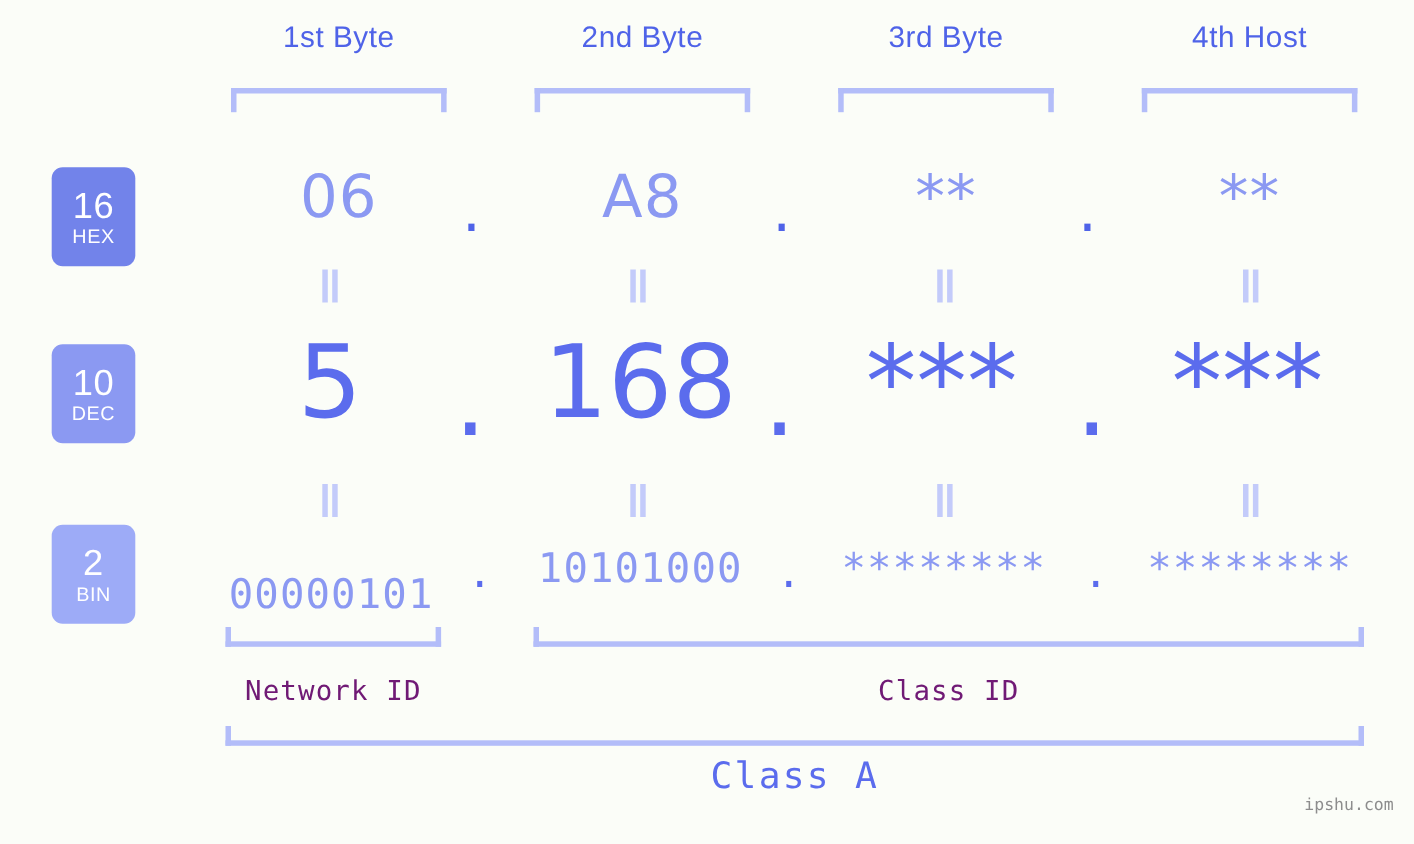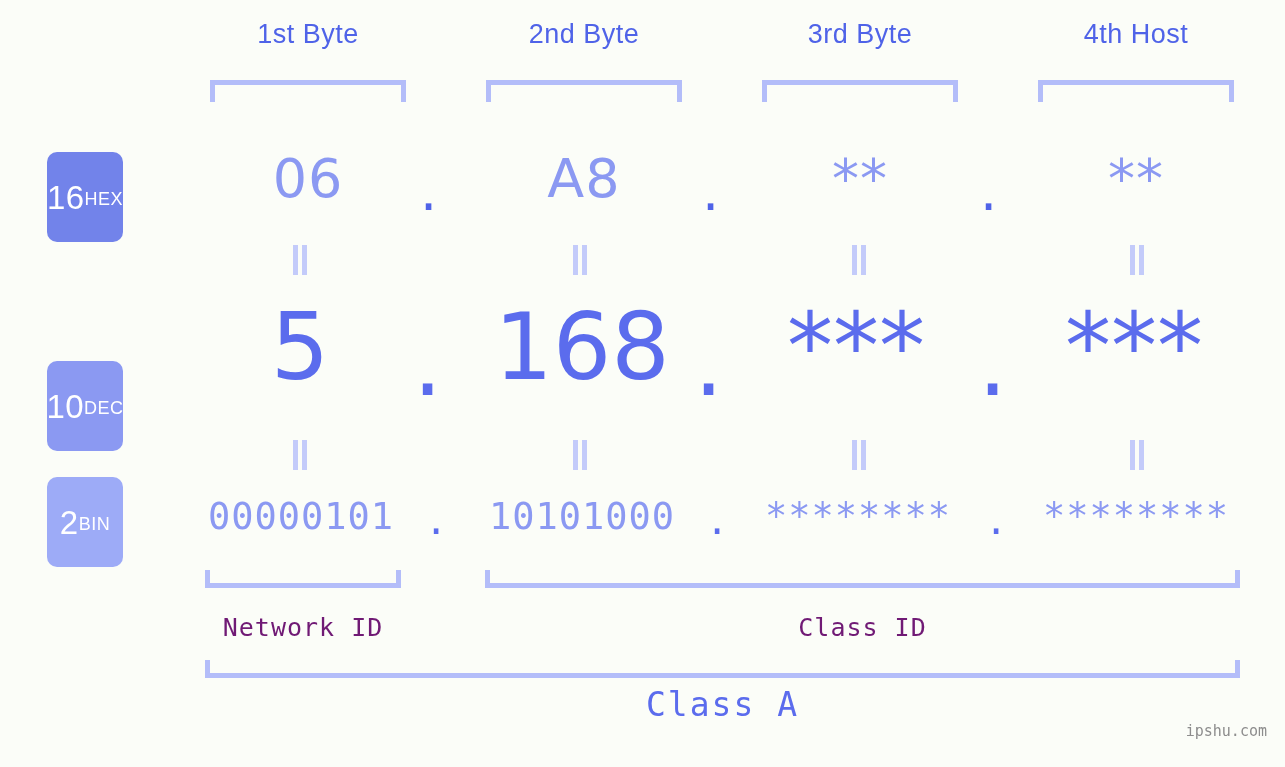--- a/index.html
+++ b/index.html
@@ -52,39 +52,39 @@
   
   .badge {
     position: absolute;
     left: 47px;
     width: 76px;
     border-radius: 10px;
     color: #ffffff;
     text-align: center;
     box-sizing: border-box;
     display: flex;
-    flex-direction: row;
+    flex-direction: column;
     align-items: center;
     justify-content: center;
     line-height: 1;
     user-select: none;
   }
   .badge .badge-num {
     font-size: 33px;
     font-weight: 400;
     letter-spacing: 0.5px;
   }
   .badge .badge-name {
     font-size: 18px;
     font-weight: 400;
     margin-top: 3px;
     letter-spacing: 0.5px;
   }
   #badge-hex { top: 152px; height: 90px; background: #7283ea; }
-  #badge-dec { top: 313px; height: 90px; background: #8b99f2; margin-top: 48px; }
+  #badge-dec { top: 313px; height: 90px; background: #8b99f2; }
   #badge-bin { top: 477px; height: 90px; background: #9dabf7; }
 
   
   .cell {
     position: absolute;
     text-align: center;
     white-space: nowrap;
     line-height: 1;
   }
 
@@ -281,21 +281,21 @@
   <div class="eq" style="left:852px; top:440px;">
       <i></i>
       <i></i>
     </div>
   <div class="eq" style="left:1130px; top:440px;">
       <i></i>
       <i></i>
     </div>
 
   <div class="row-bin">
-    <div class="cell" style="left:203px; width:196px;">00000101</div>
+    <div class="cell" style="left:203px; width:196px;margin-top:24px;">00000101</div>
     <div class="sep" style="left:425px;">.</div>
 
     <div class="cell" style="left:484px; width:196px;">10101000</div>
     <div class="sep" style="left:706px;">.</div>
 
     <div class="cell" style="left:760px; width:196px;">********</div>
     <div class="sep" style="left:985px;">.</div>
 
     <div class="cell" style="left:1038px; width:196px;">********</div>
   </div>

